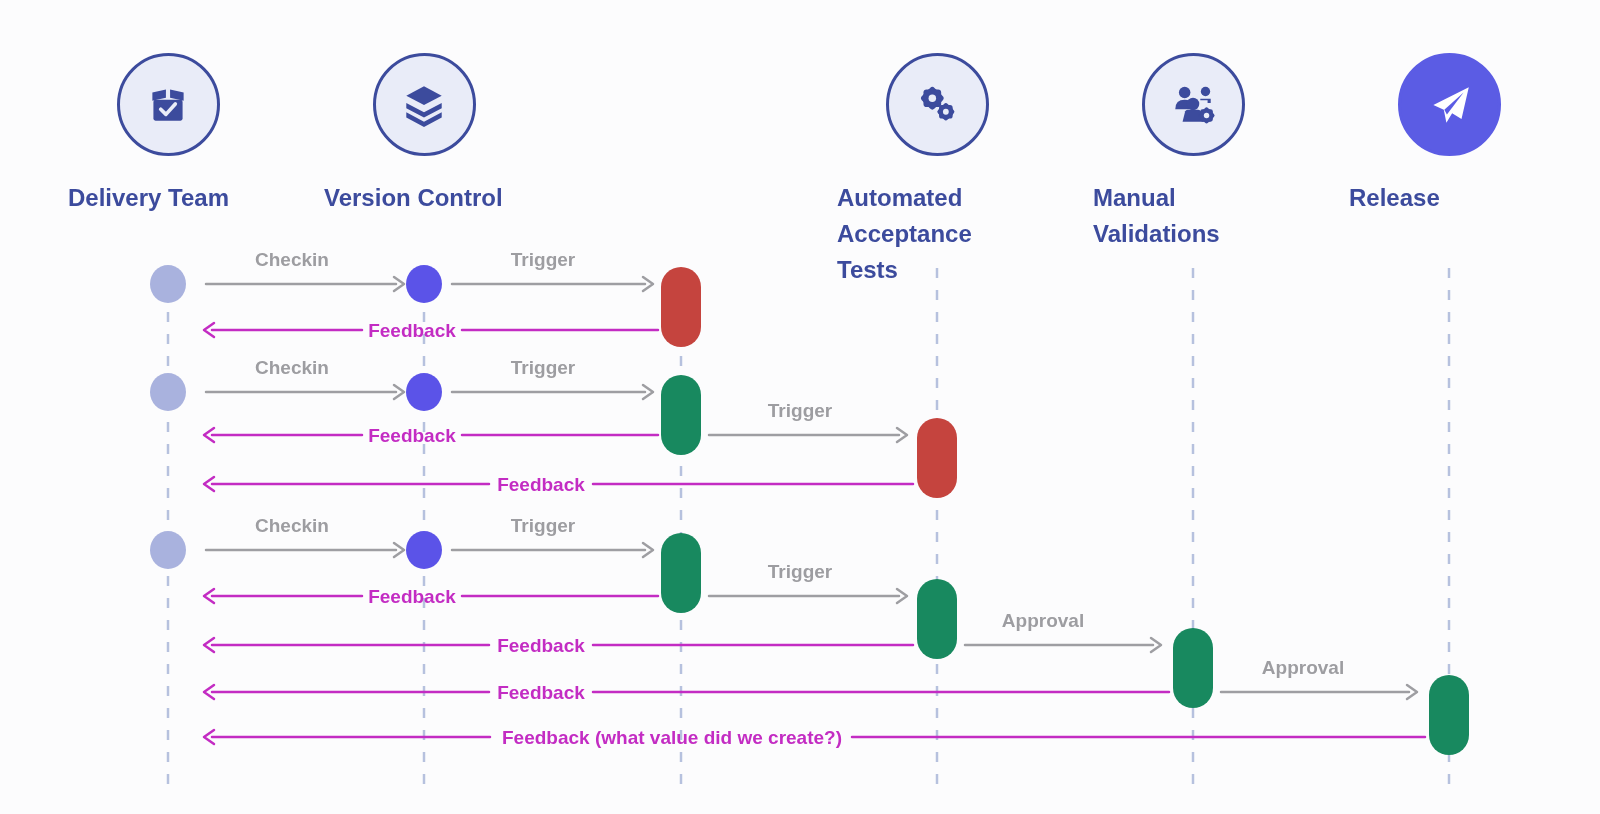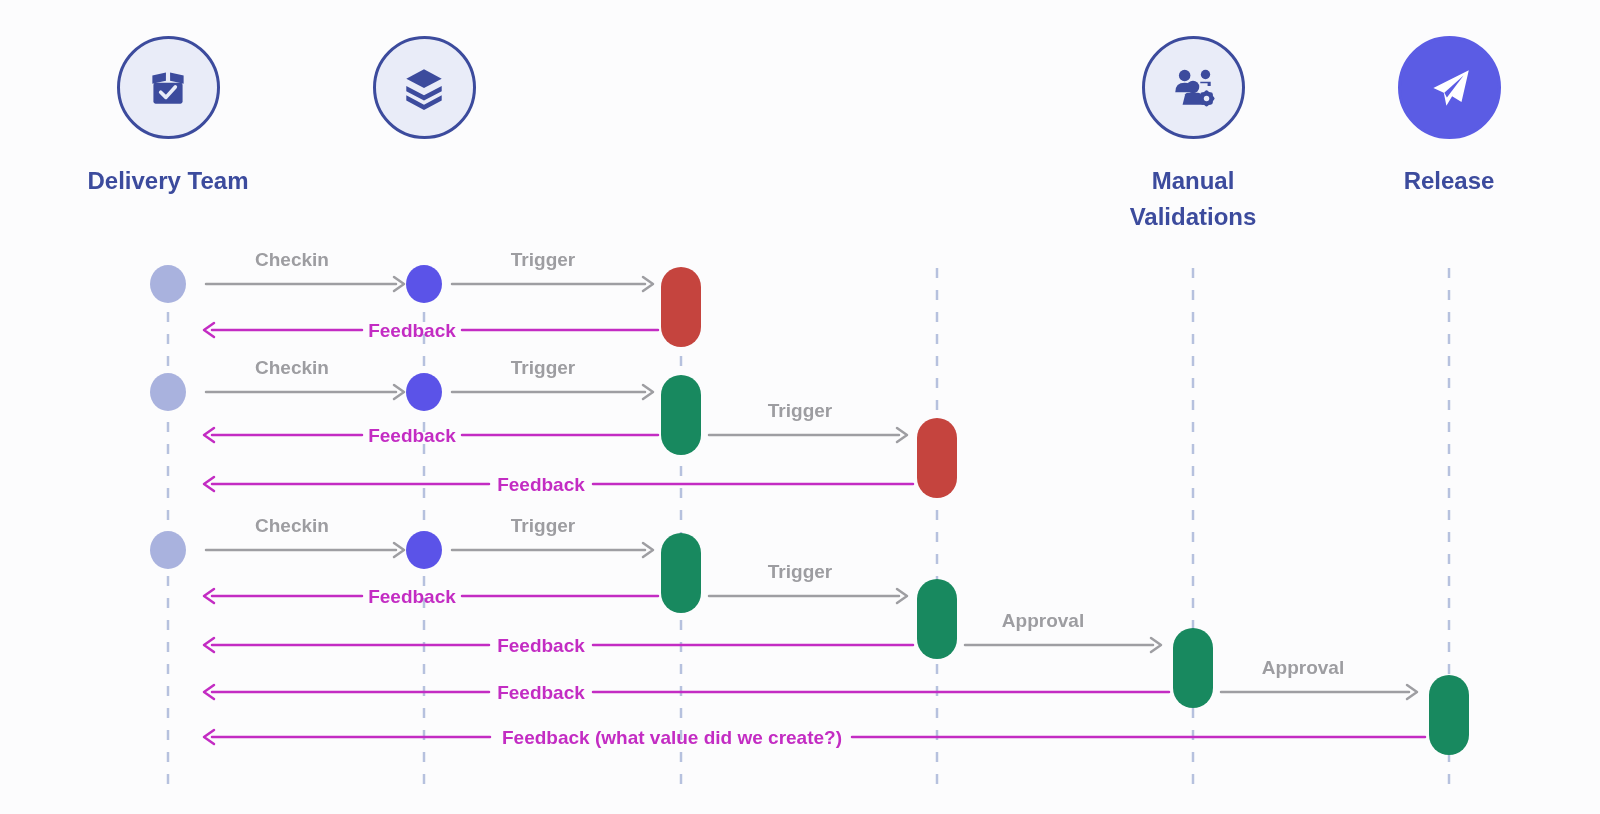--- a/index.html
+++ b/index.html
@@ -1,18 +1,18 @@
 <!DOCTYPE html>
 <html><head>
 <meta charset="utf-8">
 <style>
   html,body{margin:0;padding:0;background:#fcfcfd;}
   #app{position:relative;width:1600px;height:814px;background:#fcfcfd;overflow:hidden;
        font-family:"Liberation Sans",sans-serif;}
-  .stage{position:absolute;top:36px;width:200px;text-align:center;}
+  .stage{position:absolute;top:53px;width:200px;}
   .node{width:97px;height:97px;border-radius:50%;border:3.5px solid #3c4b9d;background:#e9ecf8;
         margin:0 auto;display:flex;align-items:center;justify-content:center;}
   .node.filled{background:#5b5ce4;border-color:#5b5ce4;}
   .stage-label{margin-top:24px;font-size:24px;font-weight:700;color:#3c4b9d;line-height:1.5;}
   svg text{font-family:"Liberation Sans",sans-serif;}
   .lane{stroke:#b6c1de;stroke-width:2.5;stroke-dasharray:10 12;fill:none;}
   .flow{stroke:#9e9ea2;stroke-width:2.5;fill:none;stroke-linecap:round;stroke-linejoin:round;}
   .fb{stroke:#c32cc3;stroke-width:2.5;fill:none;stroke-linecap:round;stroke-linejoin:round;}
   .flowlbl{fill:#9d9da1;font-size:19px;font-weight:700;text-anchor:middle;}
   .fblbl{fill:#c32cc3;font-size:19px;font-weight:700;text-anchor:middle;}
@@ -156,23 +156,43 @@
   </div>
 
   <div class="stage" style="left:324px">
     <div class="node">
       <svg width="50" height="50" viewBox="0 0 48 48">
         <polygon points="24,6 41,15 24,24 7,15" fill="#3c4b9d"></polygon>
         <polygon points="7,22 24,31 41,22 41,27 24,36 7,27" fill="#3c4b9d"></polygon>
         <polygon points="7,31 24,40 41,31 41,36 24,45 7,36" fill="#3c4b9d"></polygon>
       </svg>
     </div>
-  </div>
-
-
+    <div class="stage-label">Version Control</div>
+  </div>
+
+
+  <div class="stage" style="left:837px">
+    <div class="node">
+      <svg width="50" height="50" viewBox="0 0 48 48">
+        <g fill="#3c4b9d">
+          <rect x="11" y="9" width="17" height="17" rx="3" transform="rotate(45 19.5 17.5)"></rect>
+          <rect x="11" y="9" width="17" height="17" rx="3"></rect>
+          <circle cx="19.5" cy="17.5" r="9"></circle>
+        </g>
+        <circle cx="19.5" cy="17.5" r="3.6" fill="#e9ecf8"></circle>
+        <g fill="#3c4b9d">
+          <rect x="26" y="24" width="13" height="13" rx="2.5" transform="rotate(45 32.5 30.5)"></rect>
+          <rect x="26" y="24" width="13" height="13" rx="2.5"></rect>
+          <circle cx="32.5" cy="30.5" r="7"></circle>
+        </g>
+        <circle cx="32.5" cy="30.5" r="2.8" fill="#e9ecf8"></circle>
+      </svg>
+    </div>
+    <div class="stage-label">Automated Acceptance Tests</div>
+  </div>
 
   <div class="stage" style="left:1349px">
     <div class="node filled">
       <svg width="50" height="50" viewBox="0 0 48 48">
         <path d="M43 7 L9 24 L19 28.5 L21.5 41 L27 32 L36 37.5 Z" fill="#ffffff"></path>
         <polygon points="19.5,28.5 38,12 22,33" fill="#5b5ce4"></polygon>
       </svg>
     </div>
     <div class="stage-label">Release</div>
   </div>

